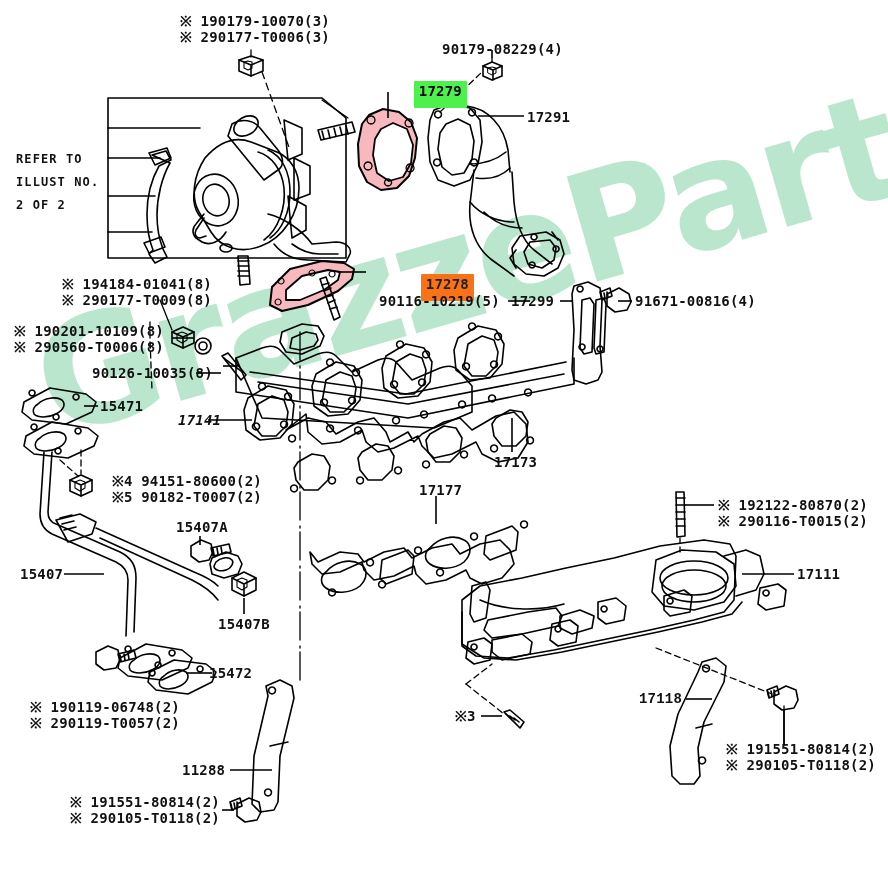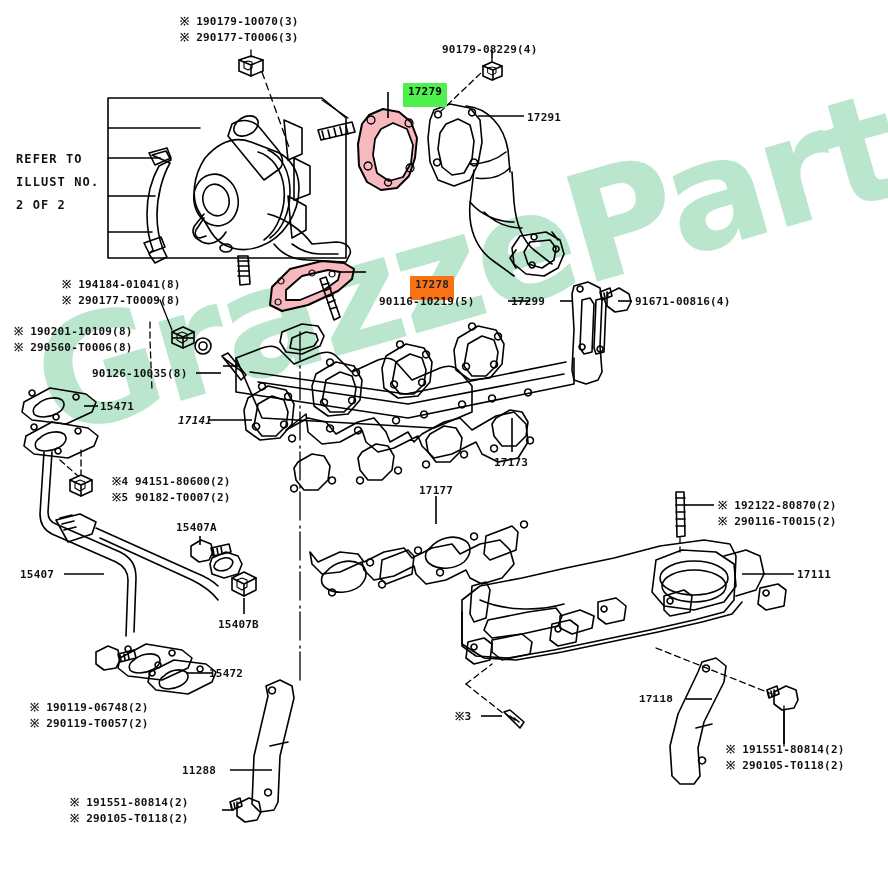--- a/index.html
+++ b/index.html
@@ -12,21 +12,21 @@
   .wm{position:absolute;left:40px;top:300px;width:900px;
       font-family:"DejaVu Sans","Liberation Sans",sans-serif;
       font-size:150px;font-weight:700;color:#b9e6cd;
       letter-spacing:-4px;transform:rotate(-16deg);
       transform-origin:0 50%;white-space:nowrap;
       user-select:none;pointer-events:none;z-index:1;}
 
   #art{position:absolute;left:0;top:0;z-index:2;}
   #labels{position:absolute;left:0;top:0;width:888px;height:888px;z-index:3;}
 
-  .lbl{position:absolute;white-space:pre;font-size:11px;
+  .lbl{position:absolute;white-space:pre;font-size:14px;
        font-weight:700;color:#111;line-height:15.5px;
        letter-spacing:0.2px;
        font-family:"DejaVu Sans Mono","Liberation Mono",monospace;}
   .lbl.refer{font-size:12px;line-height:23px;letter-spacing:1.1px;}
   .hl{padding:2px 5px 9px 5px;border-radius:1px;}
   .hl.green{background:#4df04d;color:#000;}
   .hl.blue{background:#f97316;color:#222;margin-top:48px;}
 </style>
 </head>
 <body>

